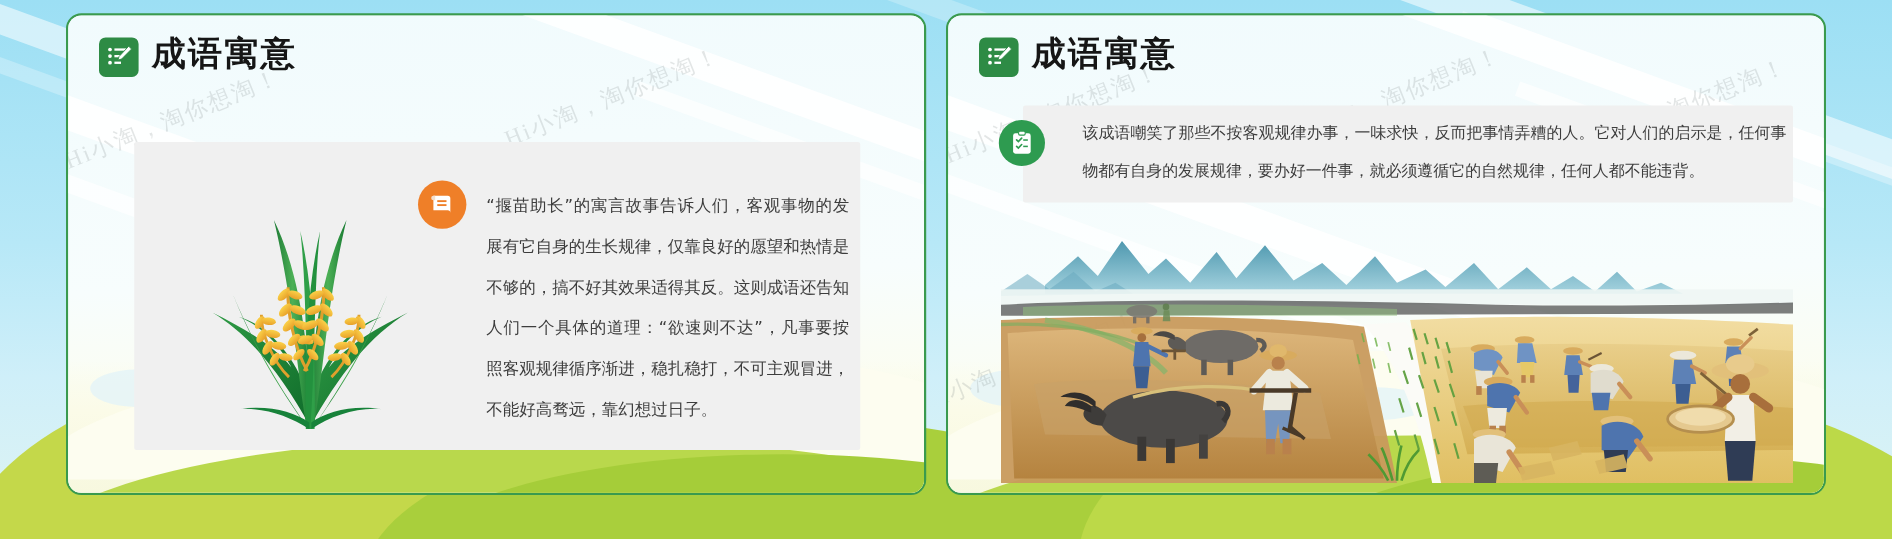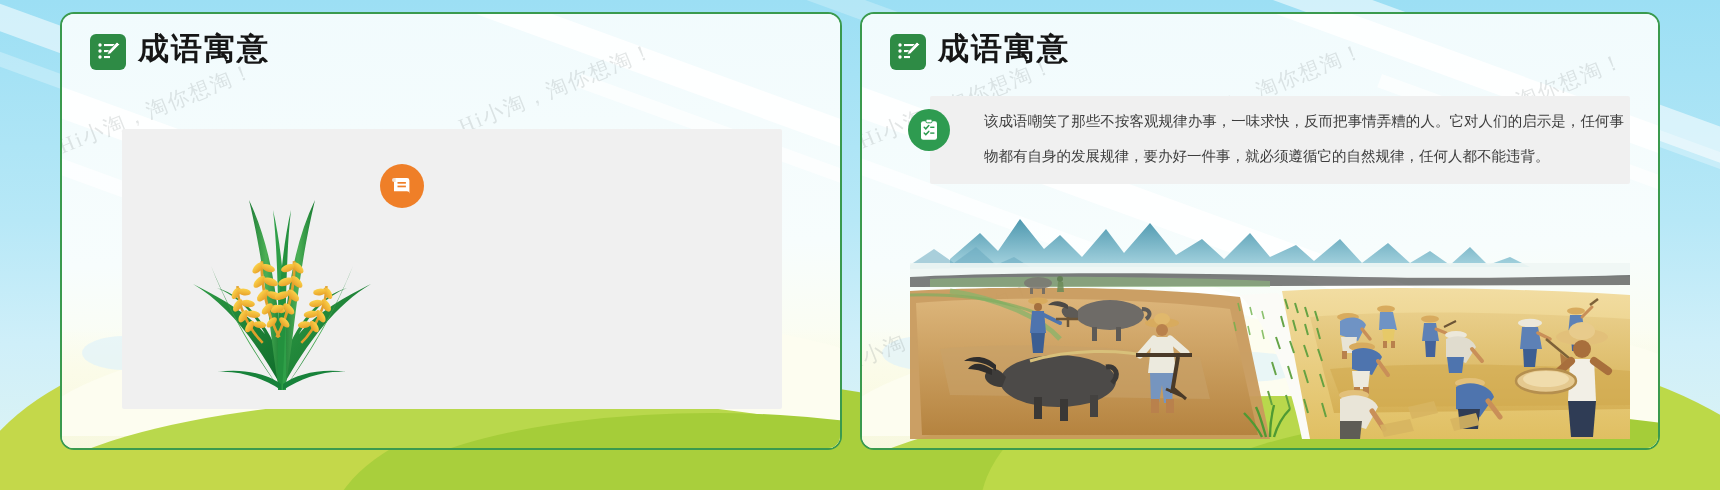--- a/index.html
+++ b/index.html
@@ -257,20 +257,21 @@
 
   <div id="left-bullet">
     <svg width="24" height="24" viewBox="0 0 24 24">
       <path d="M4 4 h13 a2.4 2.4 0 0 1 2.4 2.4 v13.2 a2.4 2.4 0 0 0 -2.4 -2.4 h-13 Z" fill="#fff"></path>
       <path d="M4 4 a2 2 0 0 0 0 4 h1.6 V4 Z" fill="#f3e0cf"></path>
       <rect x="7.5" y="8" width="8.4" height="1.7" fill="#ef7f28"></rect>
       <rect x="7.5" y="11.6" width="8.4" height="1.7" fill="#ef7f28"></rect>
     </svg>
   </div>
 
+  <div id="left-para">“揠苗助长”的寓言故事告诉人们，客观事物的发展有它自身的生长规律，仅靠良好的愿望和热情是不够的，搞不好其效果适得其反。这则成语还告知人们一个具体的道理：“欲速则不达”，凡事要按照客观规律循序渐进，稳扎稳打，不可主观冒进，不能好高骛远，靠幻想过日子。</div>
 </div>
 
 <div class="slide" id="slide-right">
 
   <div class="slide-bg">
     <div class="sk"></div>
     <div class="ray r1"></div>
       <div class="ray r2"></div>
     <div class="ray r3"></div>
       <div class="ray r4"></div>

